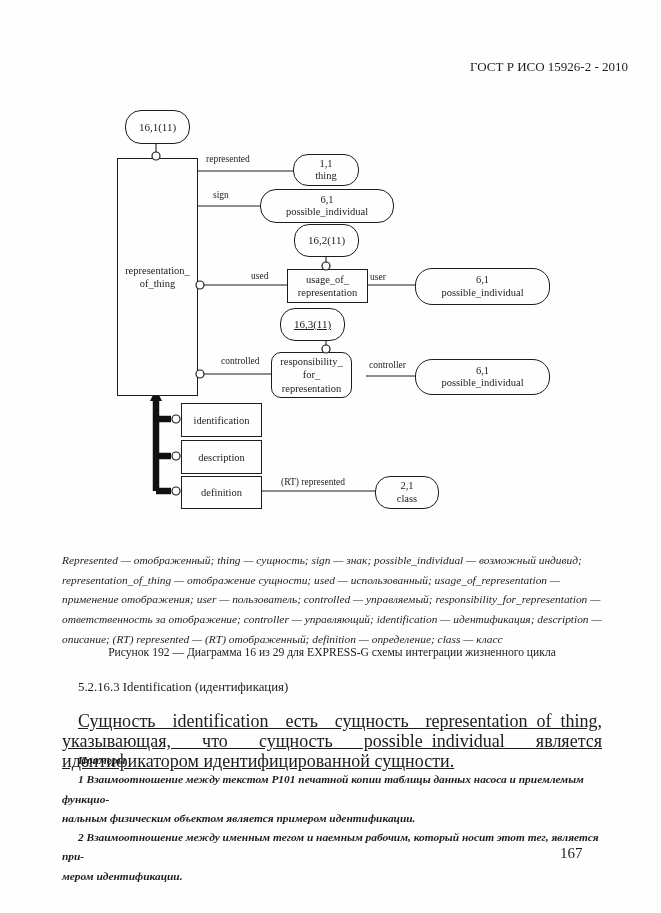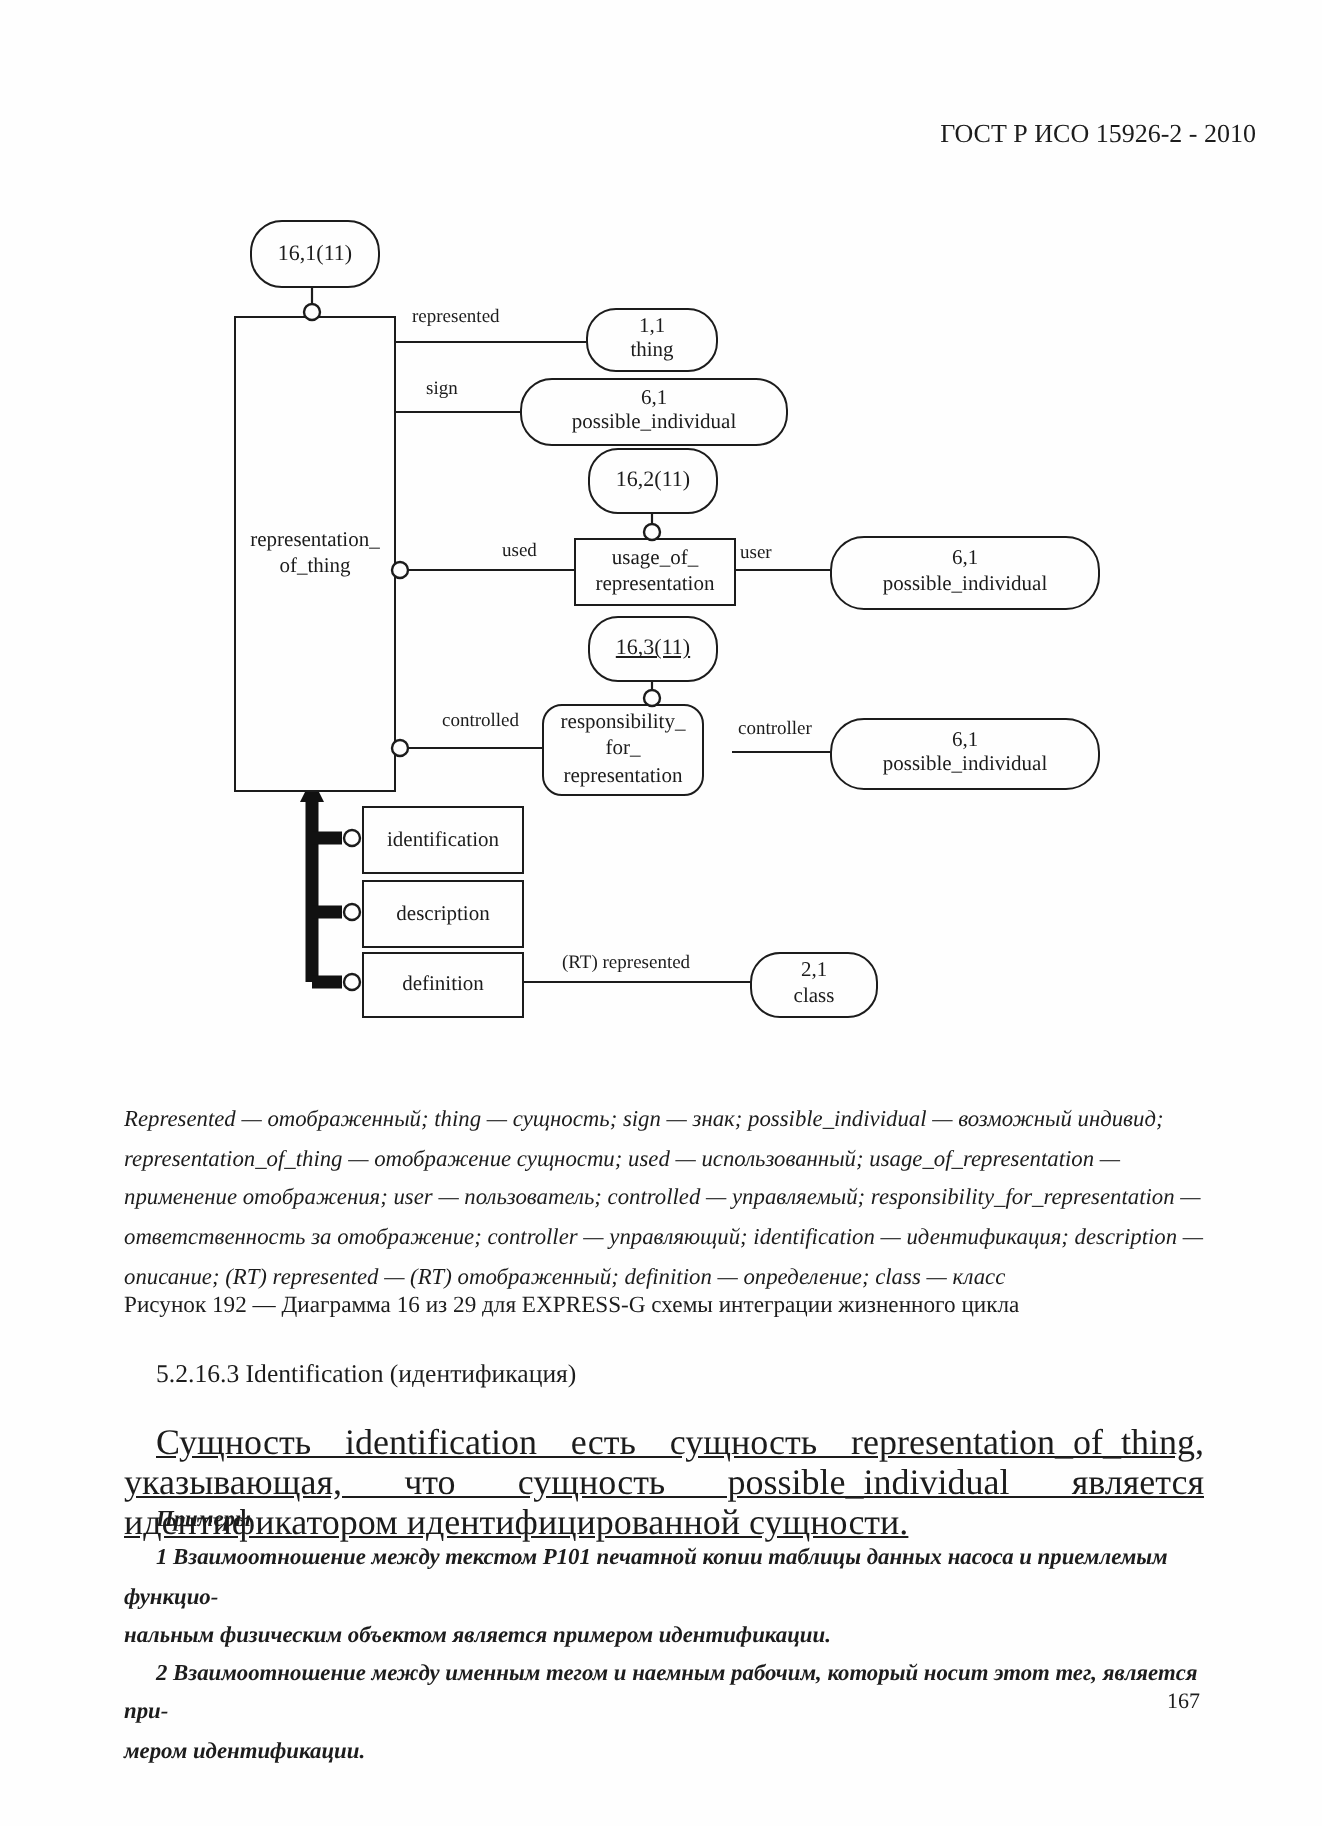--- a/index.html
+++ b/index.html
@@ -14,28 +14,28 @@
         display:flex;flex-direction:column;align-items:center;justify-content:center;
         font-size:10.5px;line-height:13px;text-align:center;}
   .oval{position:absolute;border:1.2px solid #1c1c1c;background:#fefefe;
         display:flex;flex-direction:column;align-items:center;justify-content:center;
         font-size:10.5px;line-height:12.5px;text-align:right;}
   .refoval{font-size:11px;}
   .elabel{position:absolute;font-size:9.5px;line-height:10px;white-space:nowrap;}
   
   .legend{position:absolute;left:62px;top:551px;width:543px;font-style:italic;
           font-size:11.4px;line-height:19.7px;}
-  .caption{position:absolute;left:62px;top:646px;width:540px;text-align:left;font-size:11.6px;}
+  .caption{position:absolute;left:62px;top:646px;width:540px;text-align:center;font-size:11.6px;}
   .heading{position:absolute;left:78px;top:680px;font-size:12.8px;}
   .para{position:absolute;left:62px;top:711px;width:540px;font-size:18px;line-height:20px;
         text-align:justify;text-indent:16px;text-decoration:underline;}
   .examples{position:absolute;left:62px;top:751px;width:543px;font-size:11.4px;line-height:19.3px;
             font-style:italic;font-weight:bold;}
   .examples .indent{text-indent:16px;}
-  .pagenum{position:absolute;left:560px;top:845px;width:40px;text-align:right;font-size:11px;font-family:Liberation Serif, serif;}
+  .pagenum{position:absolute;left:560px;top:845px;width:40px;font-size:15px;font-family:Liberation Serif, serif;}
 </style>
 </head>
 <body>
 
 <div class="page">
 
   <div class="hdr">ГОСТ Р ИСО 15926-2 - 2010</div>
 
   <svg class="layer" width="661" height="913">
     <g stroke="#1c1c1c" stroke-width="1.1">
@@ -103,21 +103,21 @@
 
   <div class="oval refoval" style="left:294px;top:224px;width:63px;height:31px;border-radius:15px;">
     <div>16,2(11)</div>
   </div>
 
   <div class="oval" style="left:415px;top:268px;width:133px;height:35px;border-radius:17px;">
     <div>6,1</div>
     <div>possible_individual</div>
   </div>
 
-  <div class="oval refoval" style="left:294px;top:308px;width:63px;height:31px;border-radius:15px;text-decoration:underline;">
+  <div class="oval refoval" style="left:280px;top:308px;width:63px;height:31px;border-radius:15px;text-decoration:underline;">
     <div>16,3(11)</div>
   </div>
 
   <div class="oval" style="left:415px;top:359px;width:133px;height:34px;border-radius:17px;">
     <div>6,1</div>
     <div>possible_individual</div>
   </div>
 
   <div class="oval" style="left:375px;top:476px;width:62px;height:31px;border-radius:15px;">
     <div>2,1</div>

